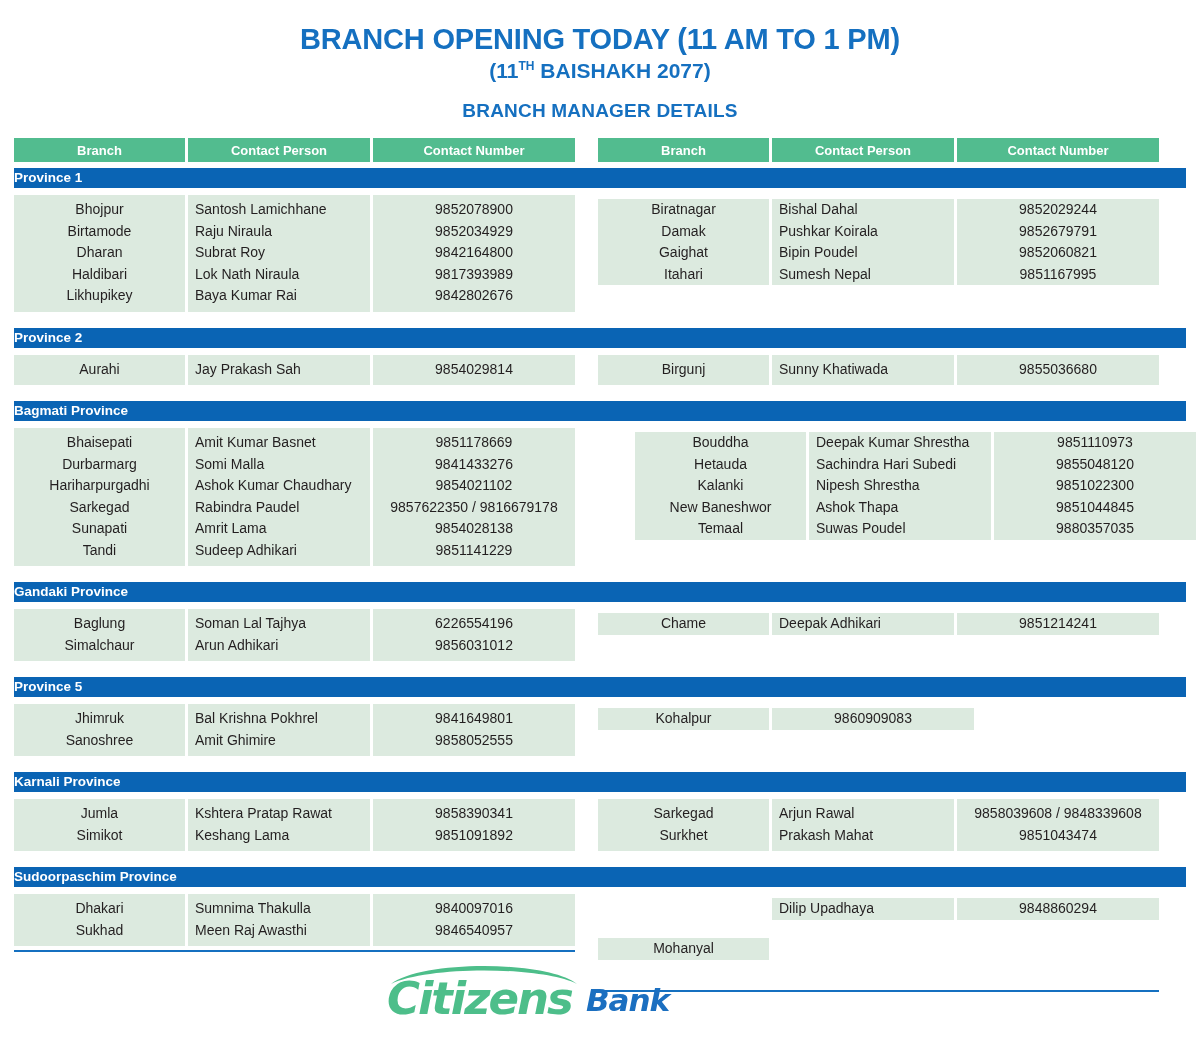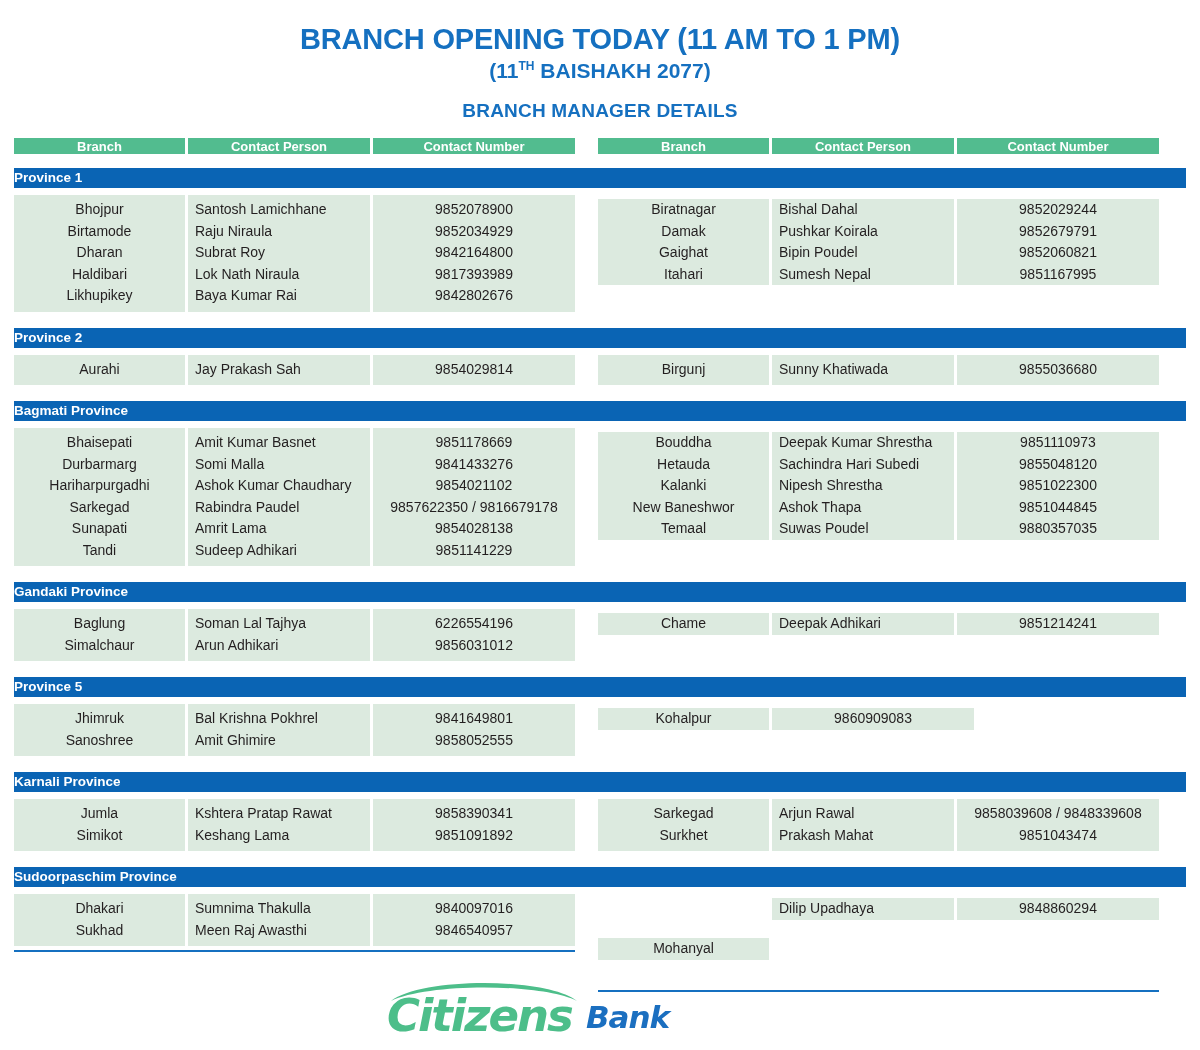--- a/index.html
+++ b/index.html
@@ -84,21 +84,21 @@
     height: 20px;
   }
   .head-cell {
     background: #52BC8F;
     color: #ffffff;
     font-size: 13px;
     font-weight: bold;
     display: flex;
     align-items: center;
     justify-content: center;
-    height: 16px;
+    height: 24px;
     box-sizing: border-box;
   }
 
   
   .c-branch  { flex: 0 0 171px; }
   .c-person  { flex: 0 0 182px; }
   .c-number  { flex: 0 0 202px; }
 
   
   .province-bar {
@@ -150,21 +150,21 @@
     height: 0;
     border-bottom: 2px solid #1570C0;
     margin-top: 4px;
   }
   .block-underline.hidden { visibility: hidden; }
 
   
   .footer {
     position: absolute;
     left: 0;
-    bottom: 14px;
+    bottom: 31px;
     width: 1056px;
     display: flex;
     align-items: center;
     justify-content: center;
   }
   .logo {
     display: flex;
     align-items: flex-end;
     gap: 9px;
   }
@@ -352,21 +352,21 @@
                 <div class="cell center">9854021102</div>
                 <div class="cell center">9857622350 / 9816679178</div>
                 <div class="cell center">9854028138</div>
                 <div class="cell center">9851141229</div>
               </div>
             </div>
             <div class="block-underline hidden"></div>
           </div>
           <div class="block-half">
             <div class="block-cols">
-              <div class="col-cells c-branch" style="background: transparent;">
+              <div class="col-cells c-branch" style="background: transparent; margin-left: 37px;">
                 <div style="background: rgb(220, 234, 223);">
                   <div class="cell center">Bouddha</div>
                   <div class="cell center">Hetauda</div>
                   <div class="cell center">Kalanki</div>
                   <div class="cell center">New Baneshwor</div>
                   <div class="cell center">Temaal</div>
                 </div>
                 <div class="cell blank" style="background: transparent;">&nbsp;</div>
               </div>
               <div class="col-cells c-person" style="background: transparent;">

